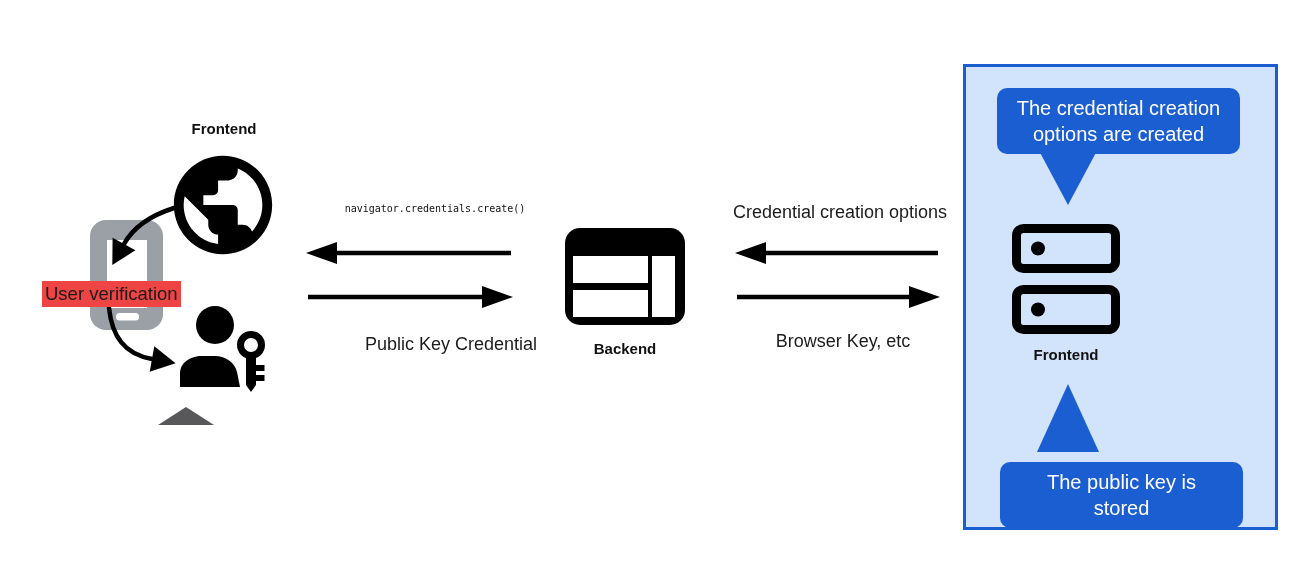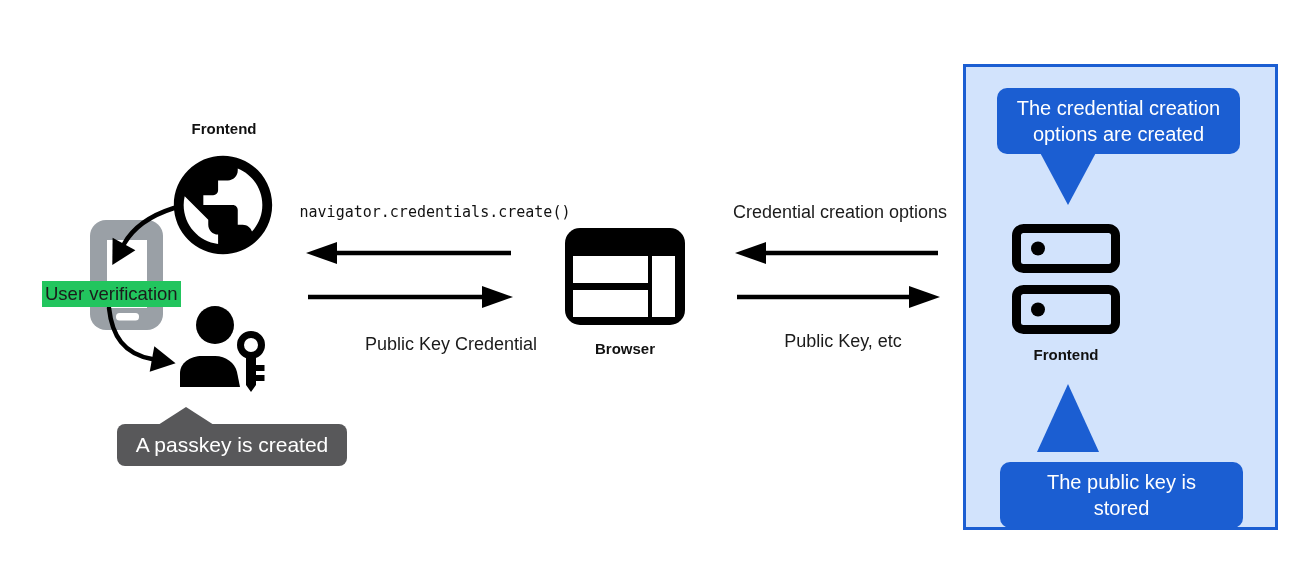--- a/index.html
+++ b/index.html
@@ -11,22 +11,22 @@
   }
   *{margin:0;padding:0;box-sizing:border-box;}
   html,body{background:#fff;}
   body{font-family:"Liberation Sans", sans-serif; color:var(--ink);}
   .canvas{position:relative;width:1310px;height:568px;background:#fff;overflow:hidden;}
   .abs{position:absolute;}
   .label{position:absolute;white-space:nowrap;color:#202124;}
   .label.centered{transform:translateX(-50%);}
   .node-label{font-weight:bold;font-size:15px;color:#111;}
   .flow-label{font-size:18px;color:#1b1b1b;}
-  .mono-label{font-family:"DejaVu Sans Mono", monospace;font-size:15px;color:#111;}
-  .uv-label{font-size:18.5px;background:#22c55e;padding:2px 3px;color:#1b1b1b;}
+  .mono-label{font-family:"DejaVu Sans Mono", monospace;font-size:10px;color:#111;}
+  .uv-label{font-size:18.5px;background:#ef4444;padding:2px 3px;color:#1b1b1b;}
   .panel{position:absolute;left:963px;top:64px;width:315px;height:466px;
          background:var(--panel-bg);border:3px solid var(--accent);}
   .bubble{position:absolute;background:var(--accent);color:#ffffff;border-radius:10px;
           font-size:20px;line-height:1.3;text-align:center;padding:7px 10px;
           white-space:pre-line;width:243px;}
   .tail{position:absolute;width:0;height:0;}
   .tail-down{border-left:31px solid transparent;border-right:31px solid transparent;
              border-top:58px solid var(--accent);}
   .tail-up-big{border-left:31px solid transparent;border-right:31px solid transparent;
              border-bottom:68px solid var(--accent);}
@@ -68,21 +68,20 @@
   <svg class="abs" style="left:0;top:140px;" width="320" height="300" viewBox="0 0 320 300">
     <path d="M 174 68 C 152 75 134 86 124 104" class="ink-stroke" stroke-width="4.5" stroke-linecap="round"></path>
     <polygon class="ink-fill" points="112.3,125 112.6,97.7 135.4,110.3"></polygon>
     <path d="M 109 168 C 112 196 124 214 152 219" class="ink-stroke" stroke-width="4.5" stroke-linecap="round"></path>
     <polygon class="ink-fill" points="175.6,223.2 149.7,231.8 154.3,206.2"></polygon>
   </svg>
 
   <div class="label uv-label" style="left:42px;top:281px;">User verification</div>
 
   <div class="tooltip-tail"></div>
-  <div class="tooltip">A passkey is created</div>
 
   <div class="label centered mono-label" style="left:435px;top:203px;">navigator.credentials.create()</div>
 
   <svg class="abs" style="left:306px;top:241px;" width="207" height="24" viewBox="0 0 207 24">
     <line x1="28" y1="12" x2="205" y2="12" class="ink-stroke" stroke-width="4.5"></line>
     <polygon class="ink-fill" points="0,12 31,1 31,23"></polygon>
   </svg>
 
   <svg class="abs" style="left:306px;top:285px;" width="207" height="24" viewBox="0 0 207 24">
     <line x1="2" y1="12" x2="179" y2="12" class="ink-stroke" stroke-width="4.5"></line>
@@ -90,35 +89,35 @@
   </svg>
 
   <div class="label centered flow-label" style="left:419px;top:334px;margin-left:32px;">Public Key Credential</div>
 
   <svg class="abs" style="left:565px;top:228px;" width="120" height="97" viewBox="0 0 120 97">
     <rect class="ink-fill" x="0" y="0" width="120" height="97" rx="15"></rect>
     <rect x="8" y="28" width="75" height="27" fill="#ffffff"></rect>
     <rect x="8" y="62" width="75" height="27" fill="#ffffff"></rect>
     <rect x="87" y="28" width="23" height="61" fill="#ffffff"></rect>
   </svg>
-  <div class="label centered node-label" style="left:625px;top:340px;">Browser</div>
+  <div class="label centered node-label" style="left:625px;top:340px;">Backend</div>
 
   <div class="label centered flow-label" style="left:840px;top:202px;">Credential creation options</div>
 
   <svg class="abs" style="left:735px;top:241px;" width="205" height="24" viewBox="0 0 205 24">
     <line x1="28" y1="12" x2="203" y2="12" class="ink-stroke" stroke-width="4.5"></line>
     <polygon class="ink-fill" points="0,12 31,1 31,23"></polygon>
   </svg>
 
   <svg class="abs" style="left:735px;top:285px;" width="205" height="24" viewBox="0 0 205 24">
     <line x1="2" y1="12" x2="177" y2="12" class="ink-stroke" stroke-width="4.5"></line>
     <polygon class="ink-fill" points="205,12 174,1 174,23"></polygon>
   </svg>
 
-  <div class="label centered flow-label" style="left:843px;top:331px;">Public Key, etc</div>
+  <div class="label centered flow-label" style="left:843px;top:331px;">Browser Key, etc</div>
 
   <div class="panel"></div>
 
   <div class="tail tail-down" style="left:1037px;top:147px;"></div>
   <div class="bubble" style="left:997px;top:88px;">The credential creation
 options are created</div>
 
   <svg class="abs" style="left:1012px;top:224px;" width="108" height="110" viewBox="0 0 108 110">
     <rect class="ink-stroke" x="4.5" y="4.5" width="99" height="40" rx="7" stroke-width="9"></rect>
     <rect class="ink-stroke" x="4.5" y="65.5" width="99" height="40" rx="7" stroke-width="9"></rect>

